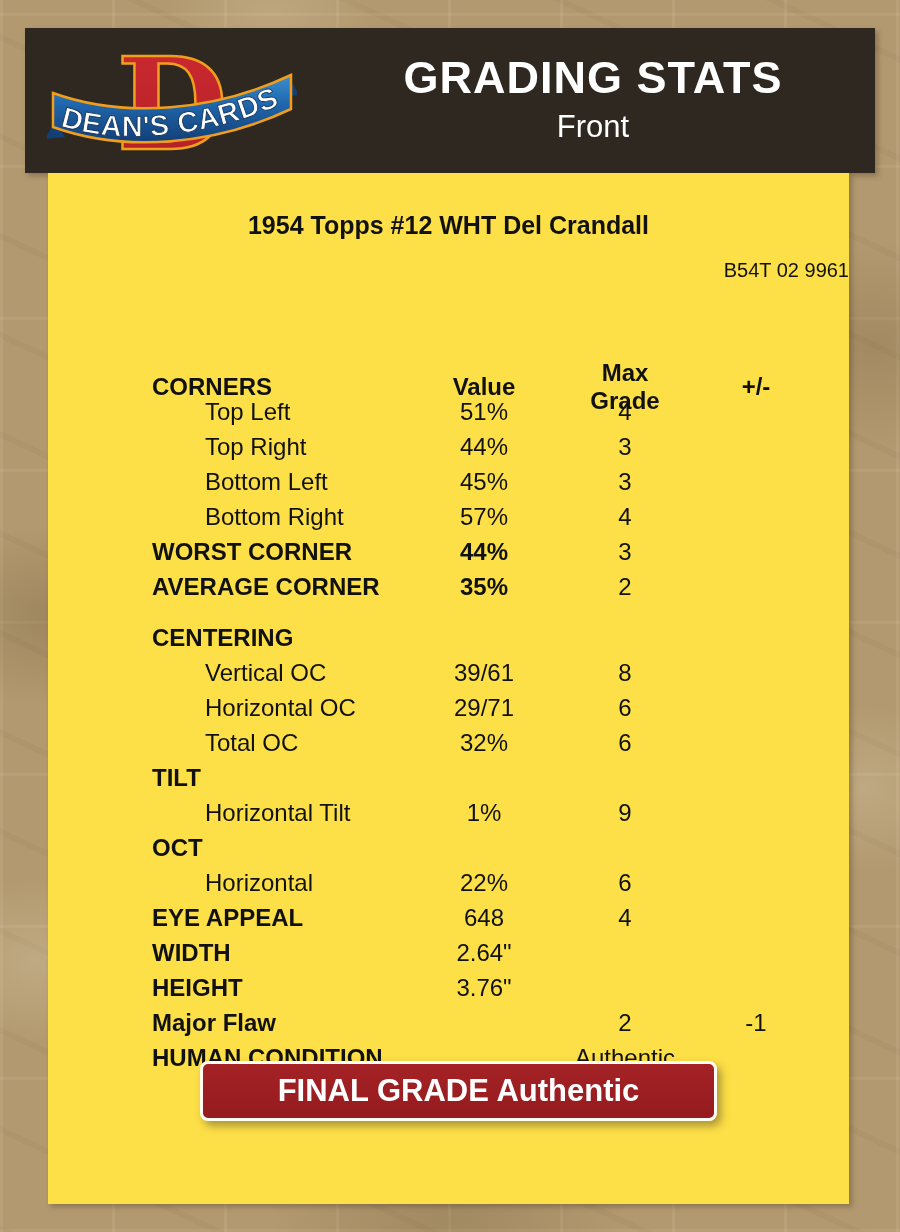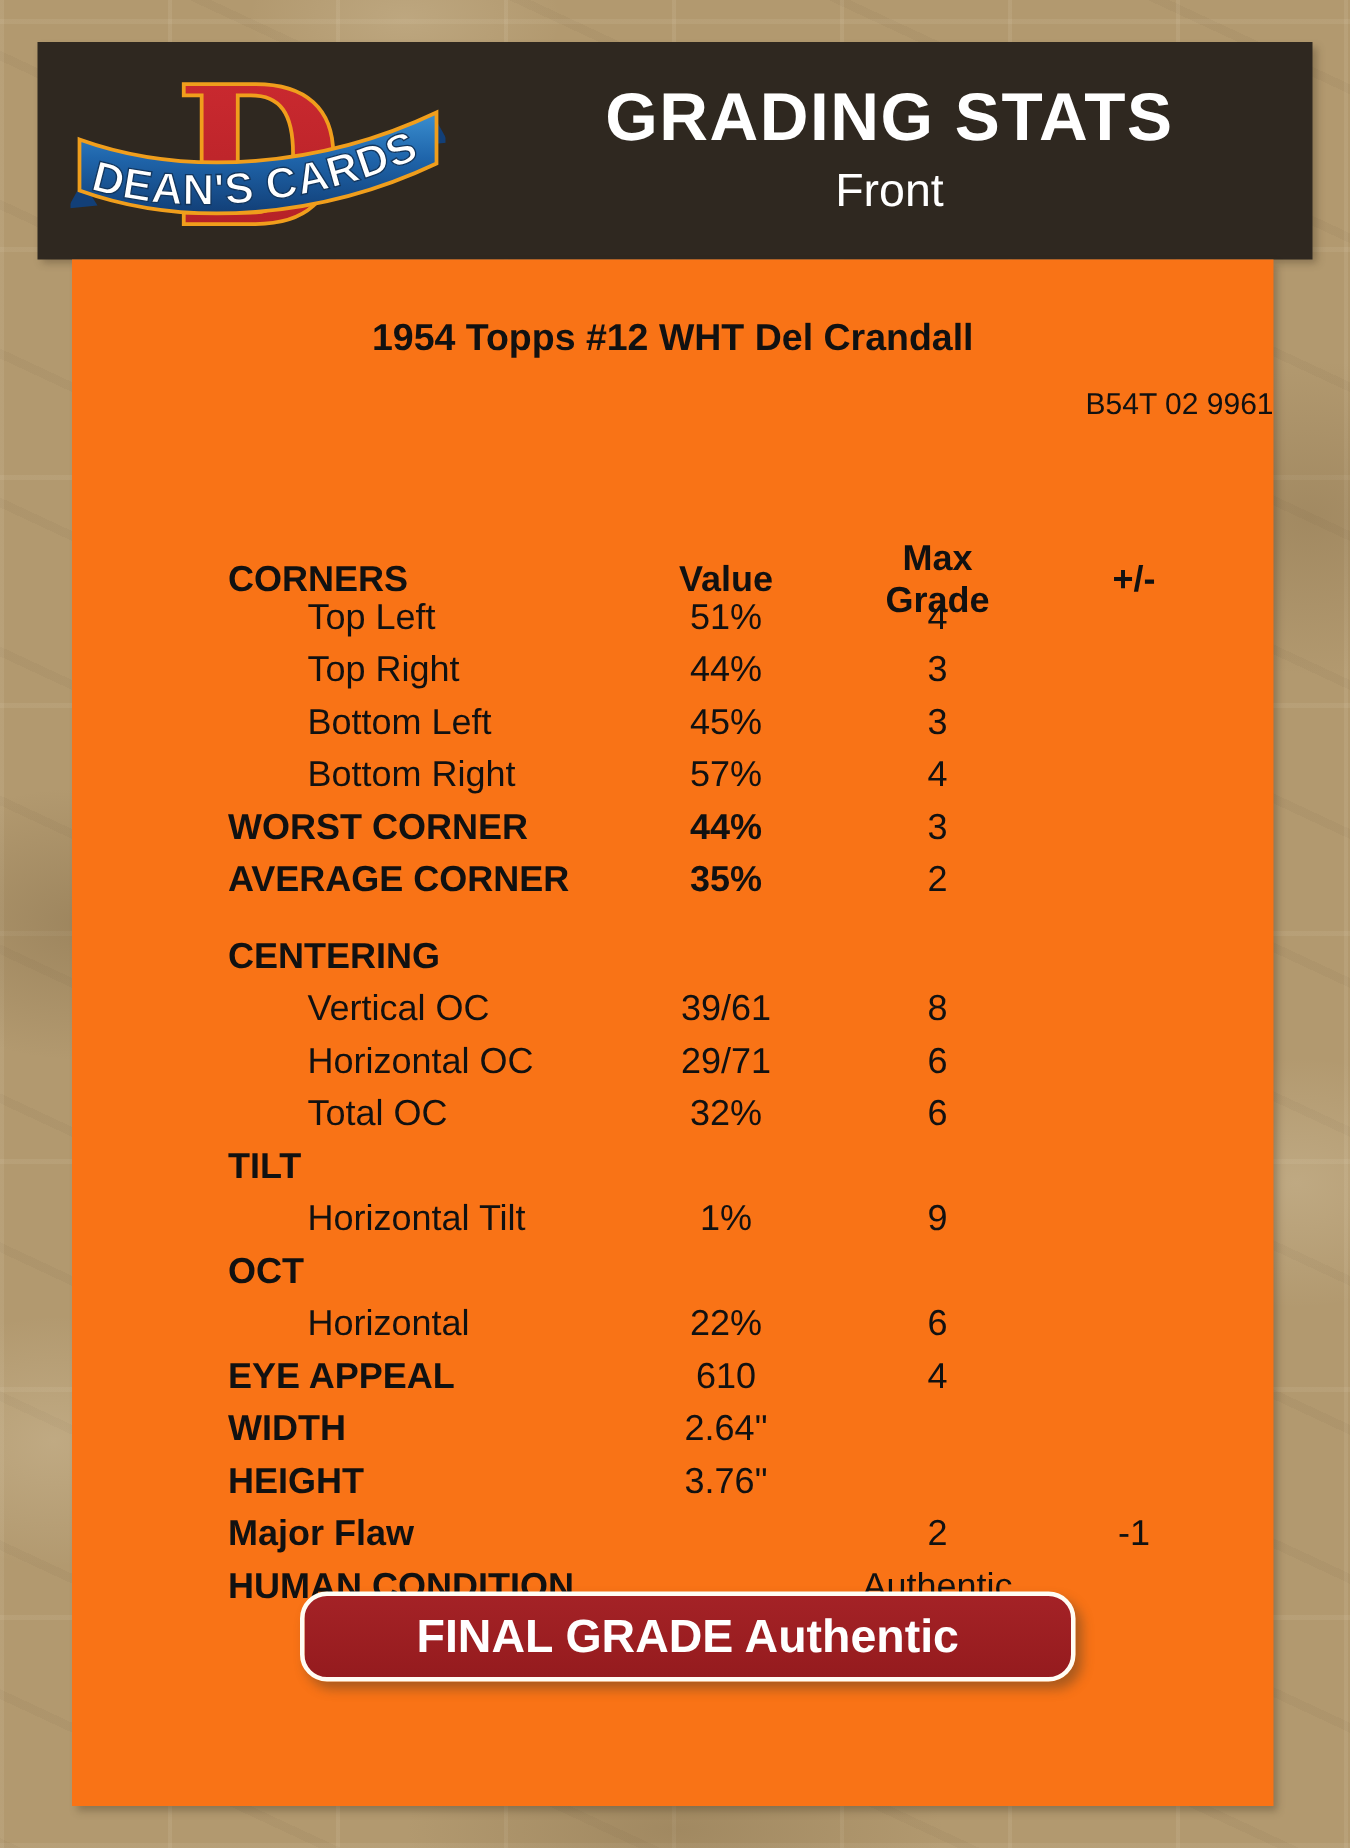--- a/index.html
+++ b/index.html
@@ -31,42 +31,42 @@
   .logo { position:absolute; left:22px; top:5px; width:250px; height:138px; }
   .titles {
     position:absolute; left:300px; right:14px; top:26px; text-align:center; color:#fff;
   }
   .h-title { font-size:45px; font-weight:700; letter-spacing:1px; line-height:1.05; }
   .h-sub   { font-size:31px; font-weight:400; margin-top:8px; }
 
   
   .card {
     position:absolute; left:48px; top:173px; width:801px; height:1031px;
-    background:#f97316;
+    background:#fde047;
     box-shadow:3px 3px 5px rgba(70,55,35,0.35);
   }
   .c-title { position:absolute; top:38px; left:0; width:100%; text-align:center; font-size:25px; font-weight:bold; }
   .c-code  { position:absolute; top:86px; left:0; width:100%; text-align:right; font-size:20px; }
 
   
   .stats { position:absolute; left:104px; top:142px; width:680px; font-size:24px;margin-top:44px; }
   .trow { display:grid; grid-template-columns:252px 160px 122px 140px; height:35px; align-items:center; }
   .lab { text-align:left; white-space:nowrap; }
   .ind { padding-left:53px; }
   .val, .max, .pm { text-align:center; }
   .b { font-weight:bold; }
   .gap { margin-top:16px; }
   .hdr { font-weight:bold; }
 
   
   .final-btn {
     position:absolute; left:152px; top:888px; width:517px; height:60px;
     background:linear-gradient(#a42226, #951b1e);
     border:3px solid #fffdf4;
-    border-radius:18px;
+    border-radius:8px;
     box-shadow:4px 5px 8px rgba(75,60,40,0.45);
     color:#fff; font-size:31px; font-weight:bold;
     font-family:"Liberation Sans", sans-serif;
     display:flex; align-items:center; justify-content:center;
     cursor:pointer;
   }
 </style>
 </head>
 <body>
 
@@ -210,21 +210,21 @@
 
     <div class="trow">
       <div class="lab ind">Horizontal</div>
       <div class="val">22%</div>
       <div class="max">6</div>
       <div class="pm"></div>
     </div>
 
     <div class="trow">
       <div class="lab b">EYE APPEAL</div>
-      <div class="val">610</div>
+      <div class="val">648</div>
       <div class="max">4</div>
       <div class="pm"></div>
     </div>
 
     <div class="trow">
       <div class="lab b">WIDTH</div>
       <div class="val">2.64"</div>
       <div class="max"></div>
       <div class="pm"></div>
     </div>

